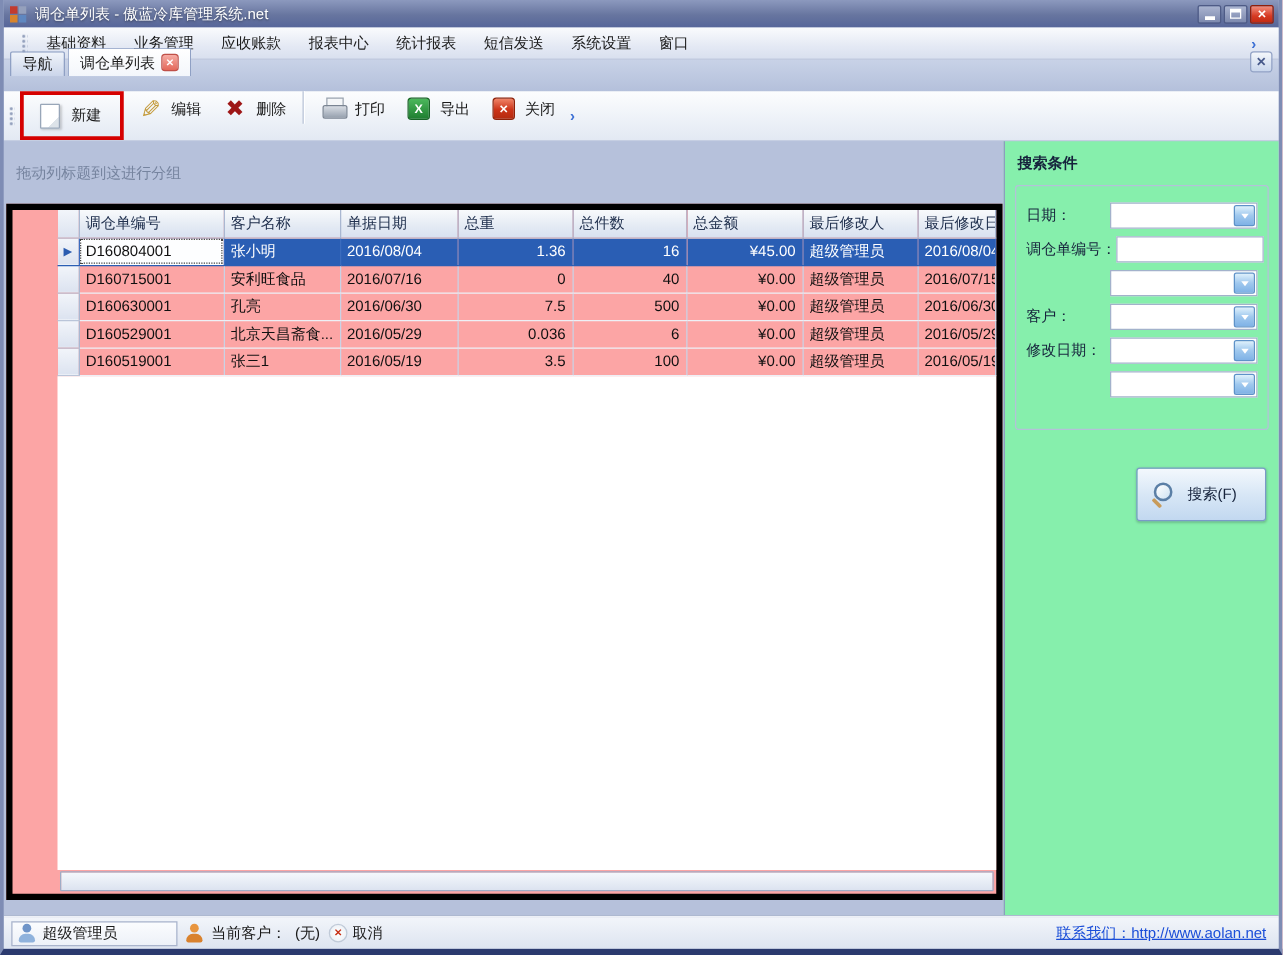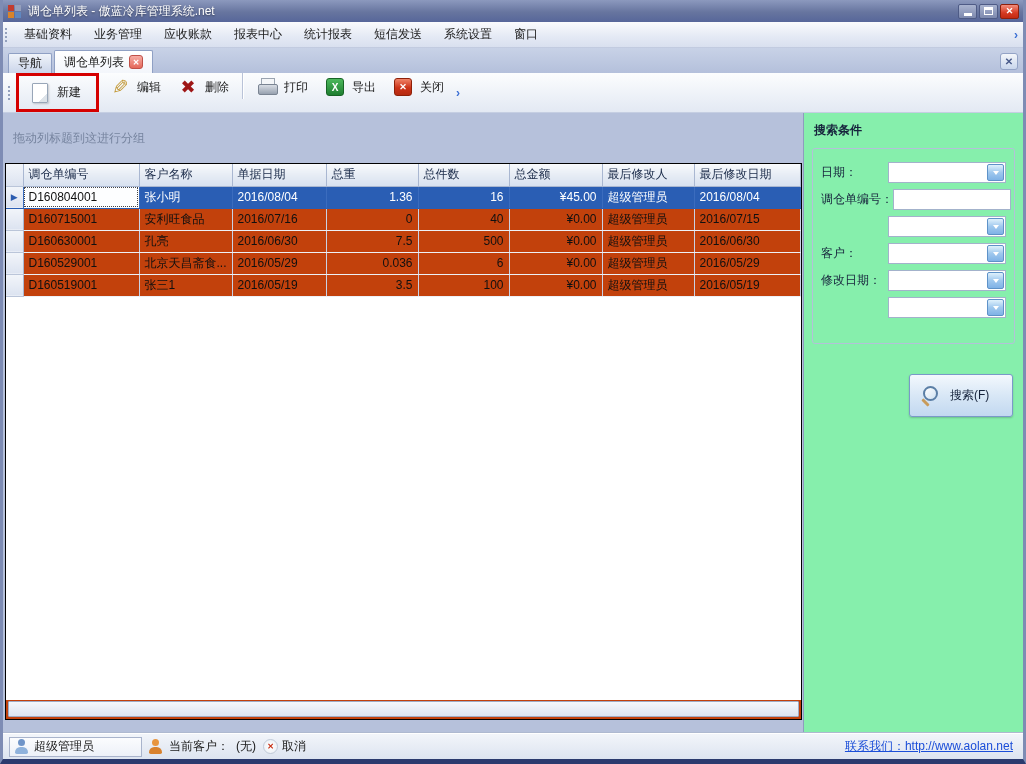--- a/index.html
+++ b/index.html
@@ -18,29 +18,29 @@
   .app-icon::after  { content:""; position:absolute; top:1px; left:8px; width:6px; height:6px; background:#95A0BC; box-shadow:0 7px 0 #5F87C0; }
   .title-text { flex:1; color:#fff; text-shadow:0 1px 2px rgba(0,0,0,.45); }
   .win-btns { display:flex; gap:2px; }
   .win-btn { width:19px; height:15px; border:1px solid #4E5B86; border-radius:2px; display:flex; align-items:center; justify-content:center;
     background:linear-gradient(#AAB4D0,#7D89AE); }
   .win-btn.close { background:linear-gradient(#F28E7E,#D63A22 60%,#C22A12); border-color:#8E1F0C; color:#fff; font-size:9px; font-weight:bold; }
   .win-btn.min i { width:8px; height:3px; background:#fff; margin-top:7px; }
   .win-btn.max i { width:9px; height:8px; border:1px solid #fff; border-top-width:3px; }
 
   
-  .menubar { height:26px; flex:none; display:flex; align-items:center; padding:0 0;
+  .menubar { height:26px; flex:none; display:flex; align-items:center; padding:0 13px;
     background:linear-gradient(#FAFBFD,#E4E9F4 60%,#D9E0EF); border-bottom:1px solid #C2CBE0; }
   .grip { width:5px; height:16px; margin:0 4px 0 1px;
     background-image:radial-gradient(circle,#93A0BC 1px,transparent 1.3px); background-size:4px 4px; flex:none; }
   .menu-item { padding:4px 11px; }
   .menu-overflow { margin-left:auto; color:#3B6FD4; font-weight:bold; padding:0 5px; }
 
   
-  .tabstrip { height:25px; flex:none; display:flex; align-items:flex-end; gap:2px; padding:2px 5px 0;
+  .tabstrip { height:25px; flex:none; display:flex; align-items:flex-end; gap:2px; padding:2px 5px 12px;
     background:linear-gradient(#C8D2E7,#B4C0DB); }
   .tab { height:20px; padding:0 9px; display:flex; align-items:center; gap:5px;
     border:1px solid #8FA0C4; border-bottom:none; border-radius:2px 2px 0 0;
     background:linear-gradient(#F0F4FA,#CBD5EA); }
   .tab.active { height:23px; background:linear-gradient(#FFFFFF,#F3F6FB); }
   .tab-close-icon { width:14px; height:14px; border:1px solid #C05048; border-radius:3px;
     background:linear-gradient(#F6ACA4,#E4685A); color:#fff; font-size:8px; font-weight:bold;
     display:flex; align-items:center; justify-content:center; }
   .tab-close-icon::before { content:"✕"; }
   .tabstrip-close { margin-left:auto; margin-bottom:3px; width:18px; height:17px;
@@ -66,22 +66,22 @@
     border:1px solid #176425; border-radius:3px; color:#fff; font-weight:bold; font-size:10px;
     display:flex; align-items:center; justify-content:center; }
   .close-x-icon::before { content:"✕"; width:16px; height:16px; background:linear-gradient(#F08468,#CC3318 55%,#B52A10);
     border:1px solid #8E2008; border-radius:3px; color:#fff; font-weight:bold; font-size:9px;
     display:flex; align-items:center; justify-content:center; }
 
   
   .main { flex:1; display:flex; min-height:0; background:#B6C1DB; }
   .left { width:800px; flex:none; display:flex; flex-direction:column; min-height:0; }
   .group-panel { height:50px; flex:none; display:flex; align-items:center; padding:0 10px; color:#76849F; }
-  .grid-wrap { flex:1; min-height:0; margin:0 1px 13px 2px; background:#c2410c; border:1px solid #000000;
-    display:flex; flex-direction:column; }
+  .grid-wrap { flex:1; min-height:0; margin:0 1px 13px 2px; background:#fca5a5; border:5px solid #000000;
+    display:flex; flex-direction:column;padding-left:36px; }
   table { width:100%; border-collapse:collapse; table-layout:fixed; flex:none; }
   th { height:22px; padding:0 5px; font-weight:normal; text-align:left; color:#20304E; white-space:nowrap; overflow:hidden;
     background:linear-gradient(#F8FAFC,#E5EBF4 55%,#D8E1F0); border-right:1px solid #A9B7D1; border-bottom:1px solid #A9B7D1; }
   td { height:22px; padding:0 5px; white-space:nowrap; overflow:hidden; color:#101010;
     border-right:1px solid #C9D2E5; border-bottom:1px solid #EDF0F6; }
   .al-right { text-align:right; }
   th.row-indicator, td.row-indicator { padding:0; text-align:center;
     background:linear-gradient(#F2F5FA,#DCE3F0); border-right:1px solid #A9B7D1; border-bottom:1px solid #BAC5D9; }
   tr.selected td { background:#2A5EB4; color:#fff; border-right-color:#3B6CBE; border-bottom-color:#2A5EB4; }
   tr.selected td.row-indicator { background:linear-gradient(#F2F5FA,#DCE3F0); color:#2B5CB0; font-size:9px; }

